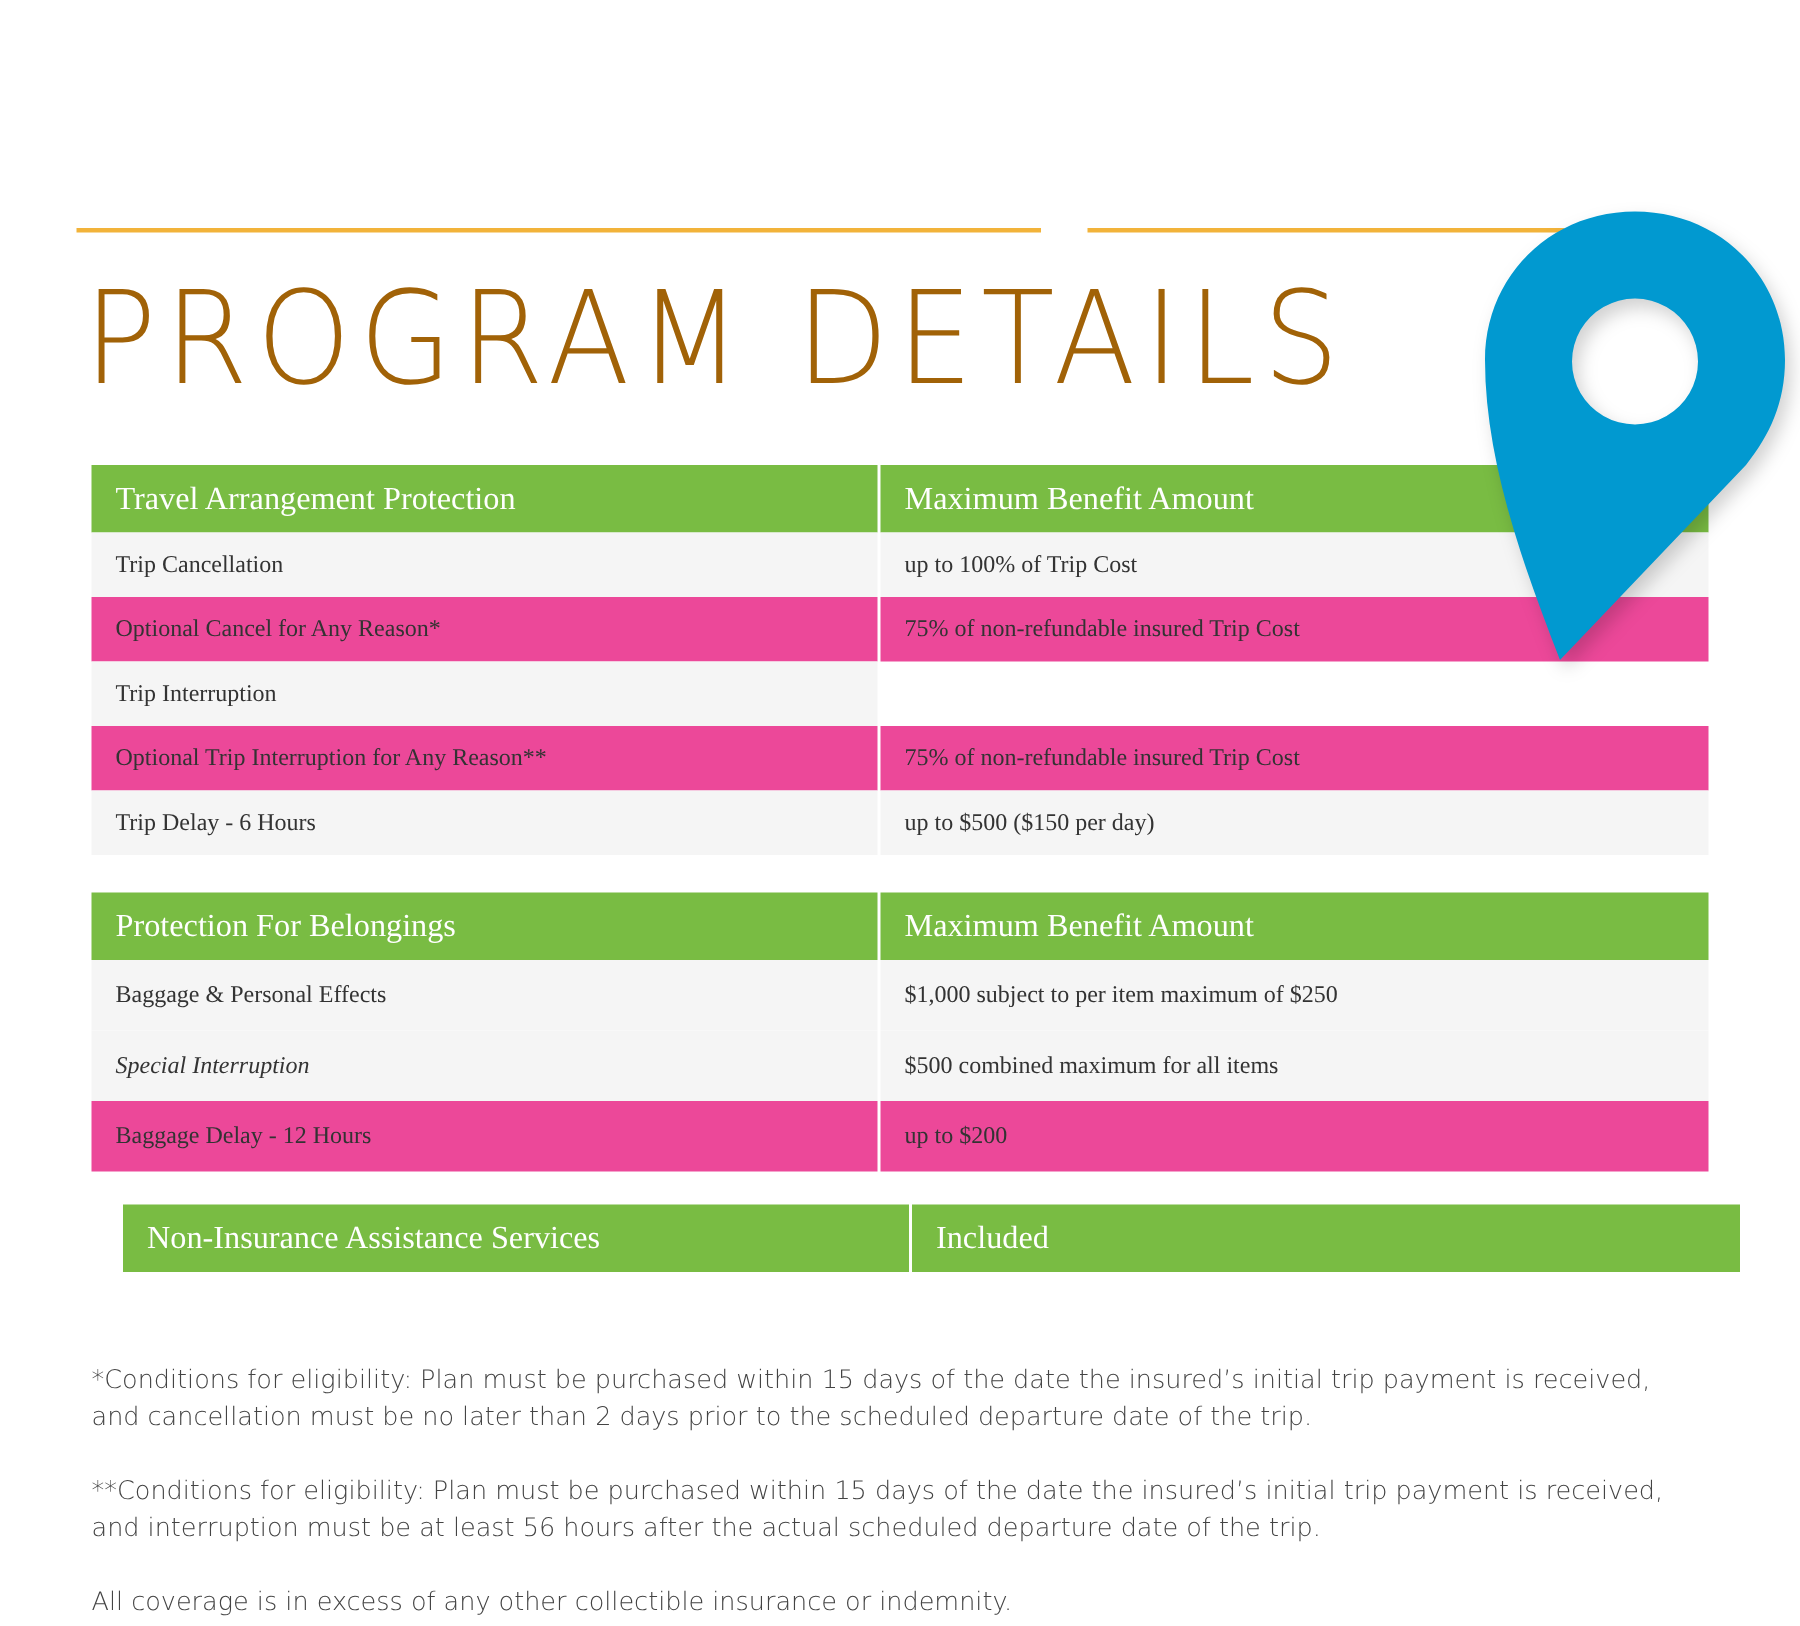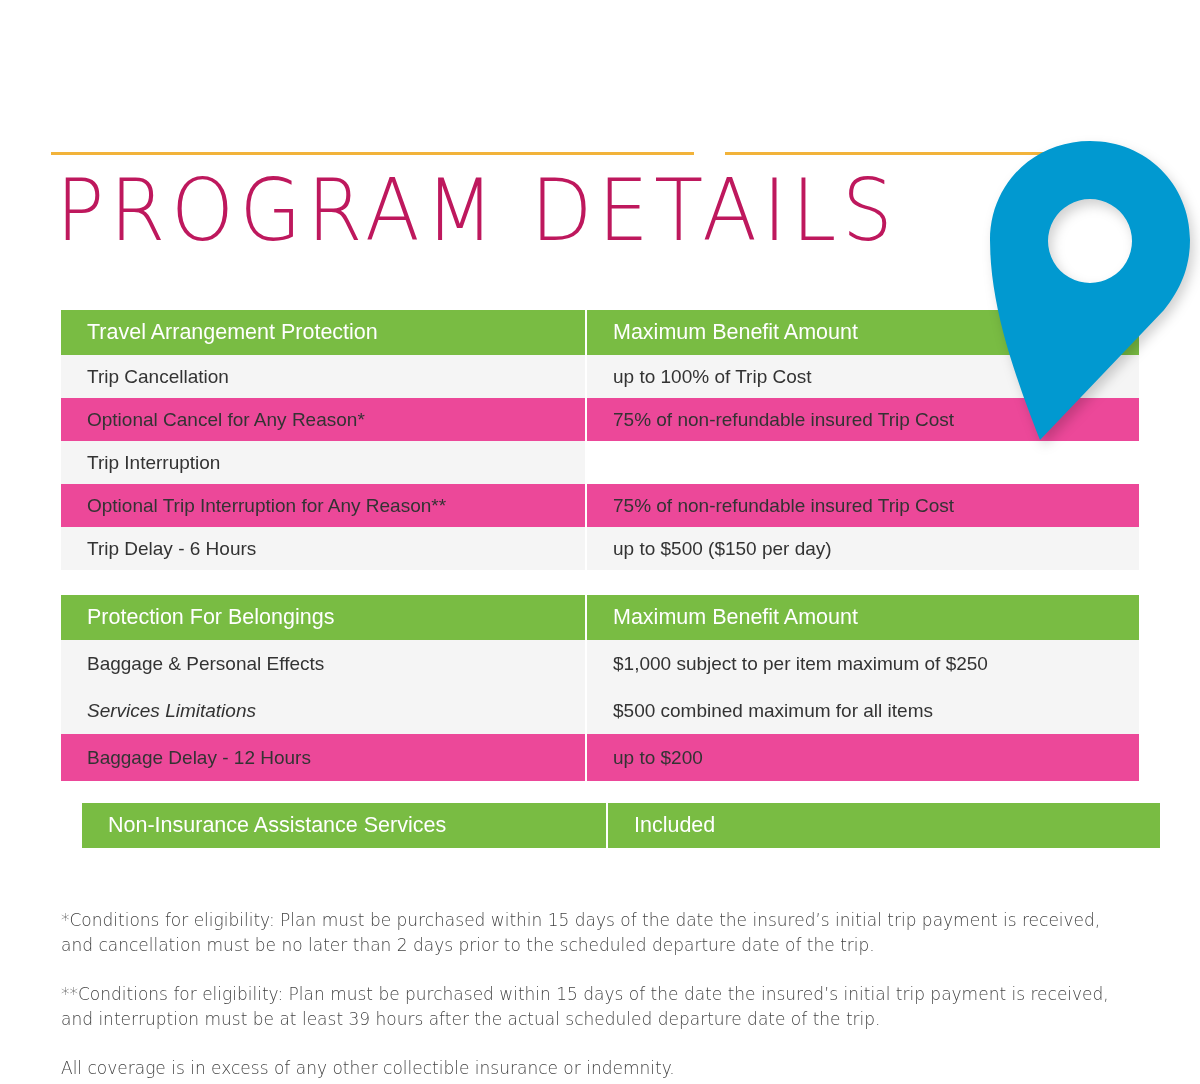--- a/index.html
+++ b/index.html
@@ -36,26 +36,26 @@
       height: 3px;
       background: #f2b33a;
       z-index: 2;
     }
     .gold-rule.seg-1 { left: 51px; width: 643px; }
     .gold-rule.seg-2 { left: 725px; width: 318px; }
 
     .title-sub {
       position: absolute;
       left: 56px;
-      top: 160px;
+      top: 176px;
       font-family: "DejaVu Sans", sans-serif;
       font-weight: 200;
       font-size: 86px;
       line-height: 100px;
-      color: #be185d;
+      color: #a16207;
       letter-spacing: 6px;
       white-space: nowrap;
       -webkit-text-stroke: 0px;
       font-stretch: condensed;
     }
     .title-sub span { display: inline-block; transform: scaleX(0.93); transform-origin: left center; }
 
     
     .pin {
       position: absolute;
@@ -73,37 +73,37 @@
       left: 61px;
       width: 1078px;
     }
     .tbl-row {
       display: flex;
       width: 100%;
     }
     .tbl-cell {
       display: flex;
       align-items: center;
-      padding-left: 26px;
-      font-family: Liberation Sans, sans-serif;
+      padding-left: 16px;
+      font-family: Liberation Serif, serif;
       white-space: nowrap;
     }
     .tbl-cell.col-a { width: 524px; }
     .tbl-cell.col-b { width: 552px; margin-left: 2px; }
 
     .tbl-head .tbl-cell {
       background: #79bc43;
       color: #ffffff;
       font-size: 21.5px;
       height: 45px;
       font-weight: 500;
     }
     .tbl-body .tbl-cell {
       color: #333333;
-      font-size: 19px;
+      font-size: 16px;
       height: 43px;
     }
     .row-light .tbl-cell { background: #f5f5f5; }
     .row-dark .tbl-cell { background: #ec4899; }
     .tbl-body.tall .tbl-cell { height: 47px; }
     .italic { font-style: italic; }
 
     #table-travel { top: 310px; }
     #table-belongings { top: 595px; }
     #table-assistance { top: 803px; margin-left: 21px; }
@@ -173,21 +173,21 @@
   <div class="benefit-table" id="table-belongings">
     <div class="tbl-row tbl-head">
       <div class="tbl-cell col-a">Protection For Belongings</div>
       <div class="tbl-cell col-b">Maximum Benefit Amount</div>
     </div>
     <div class="tbl-row tbl-body tall row-light">
       <div class="tbl-cell col-a">Baggage &amp; Personal Effects</div>
       <div class="tbl-cell col-b">$1,000 subject to per item maximum of $250</div>
     </div>
     <div class="tbl-row tbl-body tall row-light">
-      <div class="tbl-cell col-a italic">Services Limitations</div>
+      <div class="tbl-cell col-a italic">Special Interruption</div>
       <div class="tbl-cell col-b">$500 combined maximum for all items</div>
     </div>
     <div class="tbl-row tbl-body tall row-dark">
       <div class="tbl-cell col-a">Baggage Delay - 12 Hours</div>
       <div class="tbl-cell col-b">up to $200</div>
     </div>
   </div>
 
   <div class="benefit-table" id="table-assistance">
     <div class="tbl-row tbl-head">
@@ -196,20 +196,20 @@
     </div>
   </div>
 
   <div class="footnotes">
     <p class="footnote">
       <span class="line">*Conditions for eligibility: Plan must be purchased within 15 days of the date the insured’s initial trip payment is received,</span>
       <span class="line">and cancellation must be no later than 2 days prior to the scheduled departure date of the trip.</span>
     </p>
     <p class="footnote">
       <span class="line">**Conditions for eligibility: Plan must be purchased within 15 days of the date the insured’s initial trip payment is received,</span>
-      <span class="line">and interruption must be at least 39 hours after the actual scheduled departure date of the trip.</span>
+      <span class="line">and interruption must be at least 56 hours after the actual scheduled departure date of the trip.</span>
     </p>
     <p class="footnote">
       <span class="line">All coverage is in excess of any other collectible insurance or indemnity.</span>
     </p>
   </div>
 
 </div>
 
 </body></html>

